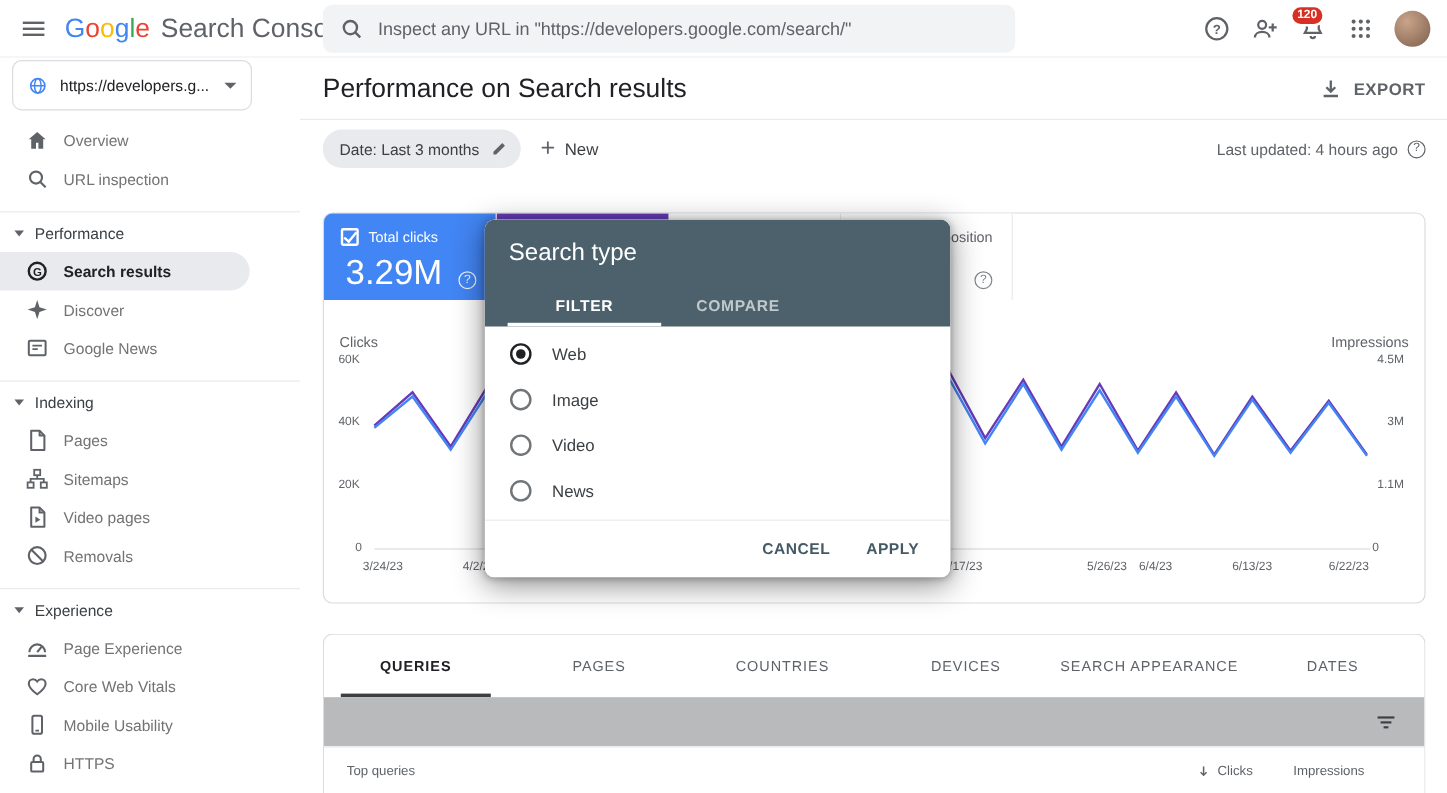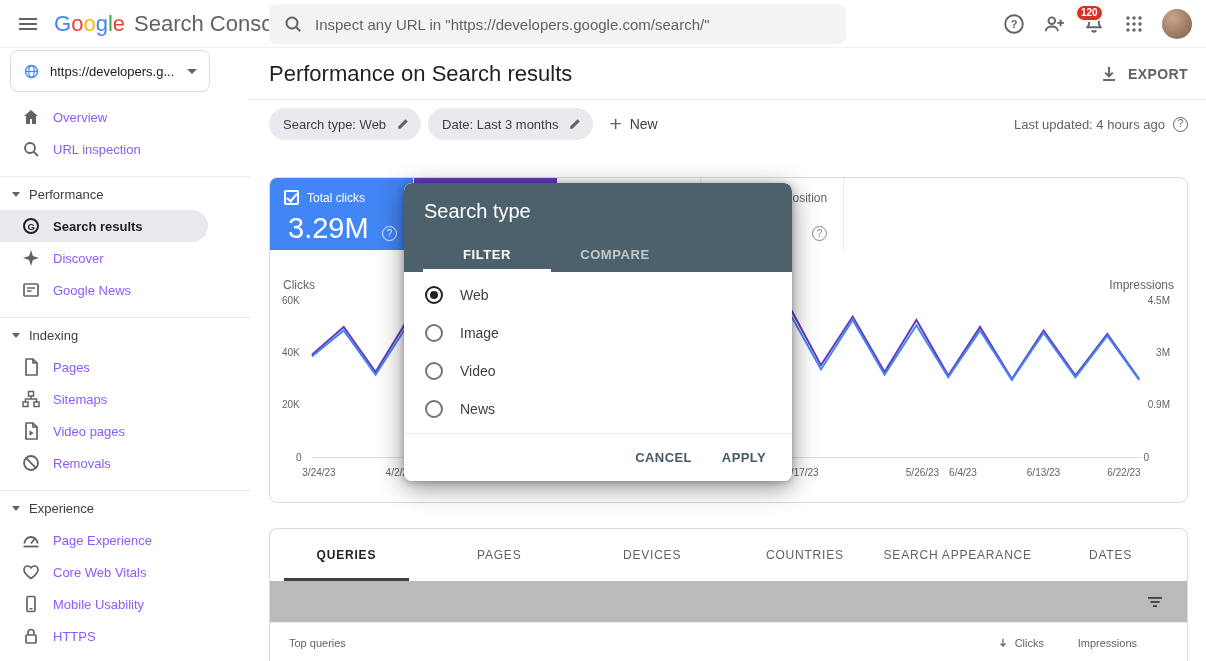--- a/index.html
+++ b/index.html
@@ -21,21 +21,21 @@
   .topbar-right{position:absolute;right:6px;top:4px;display:flex;align-items:center;height:40px}
   .badge{position:absolute;top:0;left:1px;background:#d93025;color:#fff;font-size:10px;font-weight:bold;line-height:12px;border-radius:9px;padding:1px 4px;border:2px solid #fff;min-width:24px;text-align:center}
   .avatar{width:30px;height:30px;border-radius:50%;background:radial-gradient(circle at 35% 30%,#c9a48a,#7d5f4d);border:none;margin:0 8px;cursor:pointer}
 
   
   .sidebar{position:absolute;top:48px;left:0;width:250px;bottom:0;background:#fff;overflow:hidden;z-index:4}
   .property{margin:2px 0 0 10px;width:200px;height:42px;border:1px solid #dadce0;border-radius:8px;display:flex;align-items:center;padding:0 12px;gap:10px;cursor:pointer;background:#fff}
   .prop-text{font-size:13px;color:#202124;flex:1;white-space:nowrap;overflow:hidden}
   .caret{width:0;height:0;border-left:5px solid transparent;border-right:5px solid transparent;border-top:5px solid #5f6368}
   .nav{margin-top:9px}
-  .nav-item{height:32px;display:flex;align-items:center;padding-left:21px;gap:12px;font-size:13px;color:#8b5cf6;cursor:pointer;width:208px;border-radius:0 16px 16px 0;background:none;border:none;font-family:inherit;text-align:left}
+  .nav-item{height:32px;display:flex;align-items:center;padding-left:21px;gap:12px;font-size:13px;color:#737373;cursor:pointer;width:208px;border-radius:0 16px 16px 0;background:none;border:none;font-family:inherit;text-align:left}
   .nav-item.selected{background:#e8eaed;color:#202124;font-weight:bold}
   .nav-item.selected .nicon{color:#202124}
   .nicon{width:20px;height:20px;color:#5f6368;flex:none}
   .nav-divider{height:1px;background:#e8eaed;margin:11px 0 1px}
   .nav-section-header{height:32px;display:flex;align-items:center;padding-left:12px;gap:9px;font-size:13px;color:#3c4043;cursor:pointer;background:none;border:none;font-family:inherit;width:100%;text-align:left}
   .tri{width:0;height:0;border-left:4px solid transparent;border-right:4px solid transparent;border-top:5px solid #5f6368}
 
   
   .main{position:absolute;left:250px;top:48px;right:0;bottom:0;background:#fff;overflow:hidden}
   .page-header{height:52px;display:flex;align-items:center;border-bottom:1px solid #e8eaed;padding:0 18px 0 19px}
@@ -299,26 +299,20 @@
           <path d="M10 3v9" stroke="currentColor" stroke-width="1.9" fill="none"></path>
           <path d="M6.3 8.7L10 12.4l3.7-3.7" stroke="currentColor" stroke-width="1.9" fill="none"></path>
           <path d="M4 16h12" stroke="currentColor" stroke-width="1.9"></path>
         </svg>
       <span>EXPORT</span>
     </button>
   </div>
 
   <div class="toolbar">
     <button class="chip">
-      <span>Search type: Web</span>
-      <svg class="nicon" viewBox="0 0 20 20">
-          <path d="M4 16h2.8L16 6.8 13.2 4 4 13.2z" fill="currentColor"></path>
-        </svg>
-    </button>
-    <button class="chip">
       <span>Date: Last 3 months</span>
       <svg class="nicon" viewBox="0 0 20 20">
           <path d="M4 16h2.8L16 6.8 13.2 4 4 13.2z" fill="currentColor"></path>
         </svg>
     </button>
     <button class="new-btn">
       <span class="plus-icon">+</span>
       <span>New</span>
     </button>
     <div class="last-updated">
@@ -351,21 +345,21 @@
     <span class="axis-title" style="left:13px">Clicks</span>
     <span class="axis-title" style="right:13px">Impressions</span>
 
     <span class="y-tick" style="left:12px;top:122px">60K</span>
     <span class="y-tick" style="left:12px;top:174px">40K</span>
     <span class="y-tick" style="left:12px;top:226px">20K</span>
     <span class="y-tick" style="left:26px;top:279px">0</span>
 
     <span class="y-tick" style="right:17px;top:122px">4.5M</span>
     <span class="y-tick" style="right:17px;top:174px">3M</span>
-    <span class="y-tick" style="right:17px;top:226px">0.9M</span>
+    <span class="y-tick" style="right:17px;top:226px">1.1M</span>
     <span class="y-tick" style="right:38px;top:279px">0</span>
 
     <div class="x-axis-line"></div>
     <div id="x-ticks">
         <span class="x-tick" style="left: 49px;">3/24/23</span>
         <span class="x-tick" style="left: 129.5px;">4/2/23</span>
         <span class="x-tick" style="left: 210px;">4/11/23</span>
         <span class="x-tick" style="left: 290.5px;">4/20/23</span>
         <span class="x-tick" style="left: 371px;">4/29/23</span>
         <span class="x-tick" style="left: 451.5px;">5/8/23</span>
@@ -379,22 +373,22 @@
     <svg id="chart-svg" viewBox="0 0 919 326" preserveAspectRatio="none">
         <polyline points="42.0,177.8 73.9,149.9 105.8,195.3 137.7,142.9 169.5,198.8 201.4,139.4 233.3,191.8 265.2,136.0 297.1,195.3 329.0,142.9 360.8,198.8 392.7,146.4 424.6,195.3 456.5,136.0 488.4,188.3 520.3,129.0 552.2,188.3 584.0,139.4 615.9,195.3 647.8,142.9 679.7,198.8 711.6,149.9 743.5,202.2 775.3,153.4 807.2,198.8 839.1,156.9 871.0,202.2" fill="none" stroke="#673ab7" stroke-width="2"></polyline>
         <polyline points="42.0,179.6 73.9,153.4 105.8,197.9 137.7,148.2 169.5,200.5 201.4,142.9 233.3,195.3 265.2,140.3 297.1,197.9 329.0,148.2 360.8,200.5 392.7,150.8 424.6,197.9 456.5,140.3 488.4,192.6 520.3,135.1 552.2,192.6 584.0,142.9 615.9,197.9 647.8,148.2 679.7,200.5 711.6,153.4 743.5,203.1 775.3,156.0 807.2,200.5 839.1,158.6 871.0,203.1" fill="none" stroke="#4285f4" stroke-width="2"></polyline>
       </svg>
   </section>
 
   <section class="tabs-card">
     <div class="tabs-row">
       <button class="tab active">QUERIES</button>
       <button class="tab">PAGES</button>
+      <button class="tab">COUNTRIES</button>
       <button class="tab">DEVICES</button>
-      <button class="tab">COUNTRIES</button>
       <button class="tab">SEARCH APPEARANCE</button>
       <button class="tab">DATES</button>
     </div>
     <div class="table-toolbar">
       <button class="filter-btn">
         <svg viewBox="0 0 20 20" width="20" height="20" fill="currentColor">
             <rect x="3" y="5" width="14" height="1.8"></rect>
             <rect x="5.5" y="9.1" width="9" height="1.8"></rect>
             <rect x="8" y="13.2" width="4" height="1.8"></rect>
           </svg>

